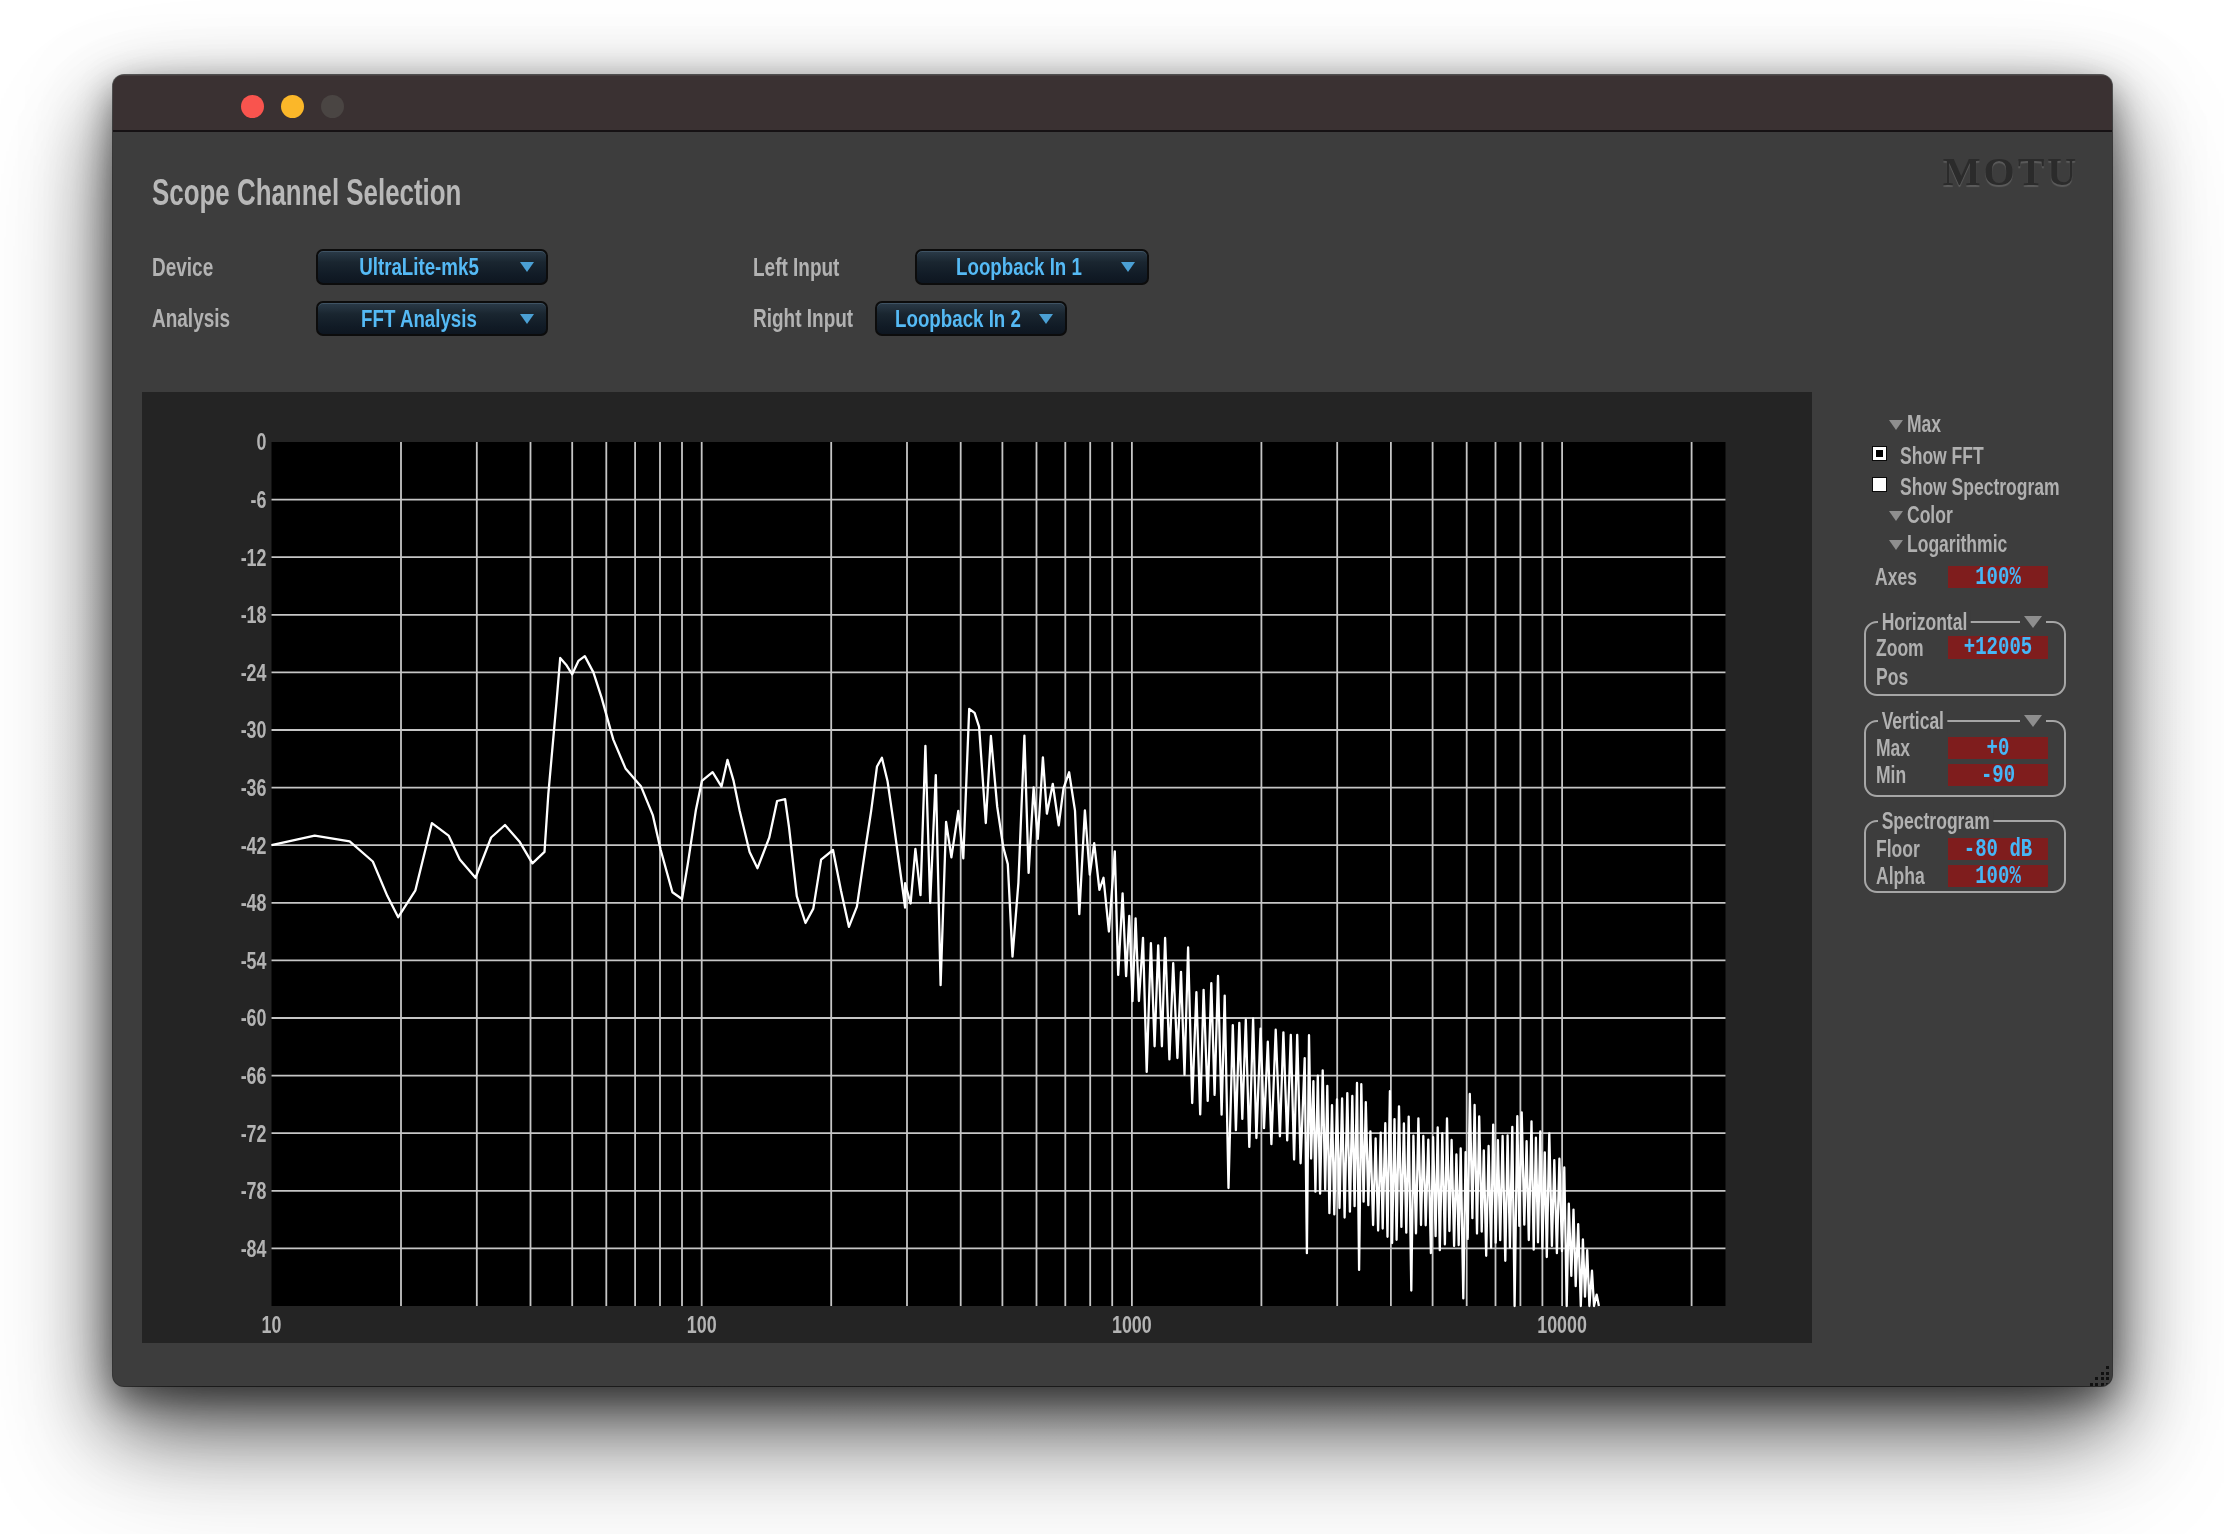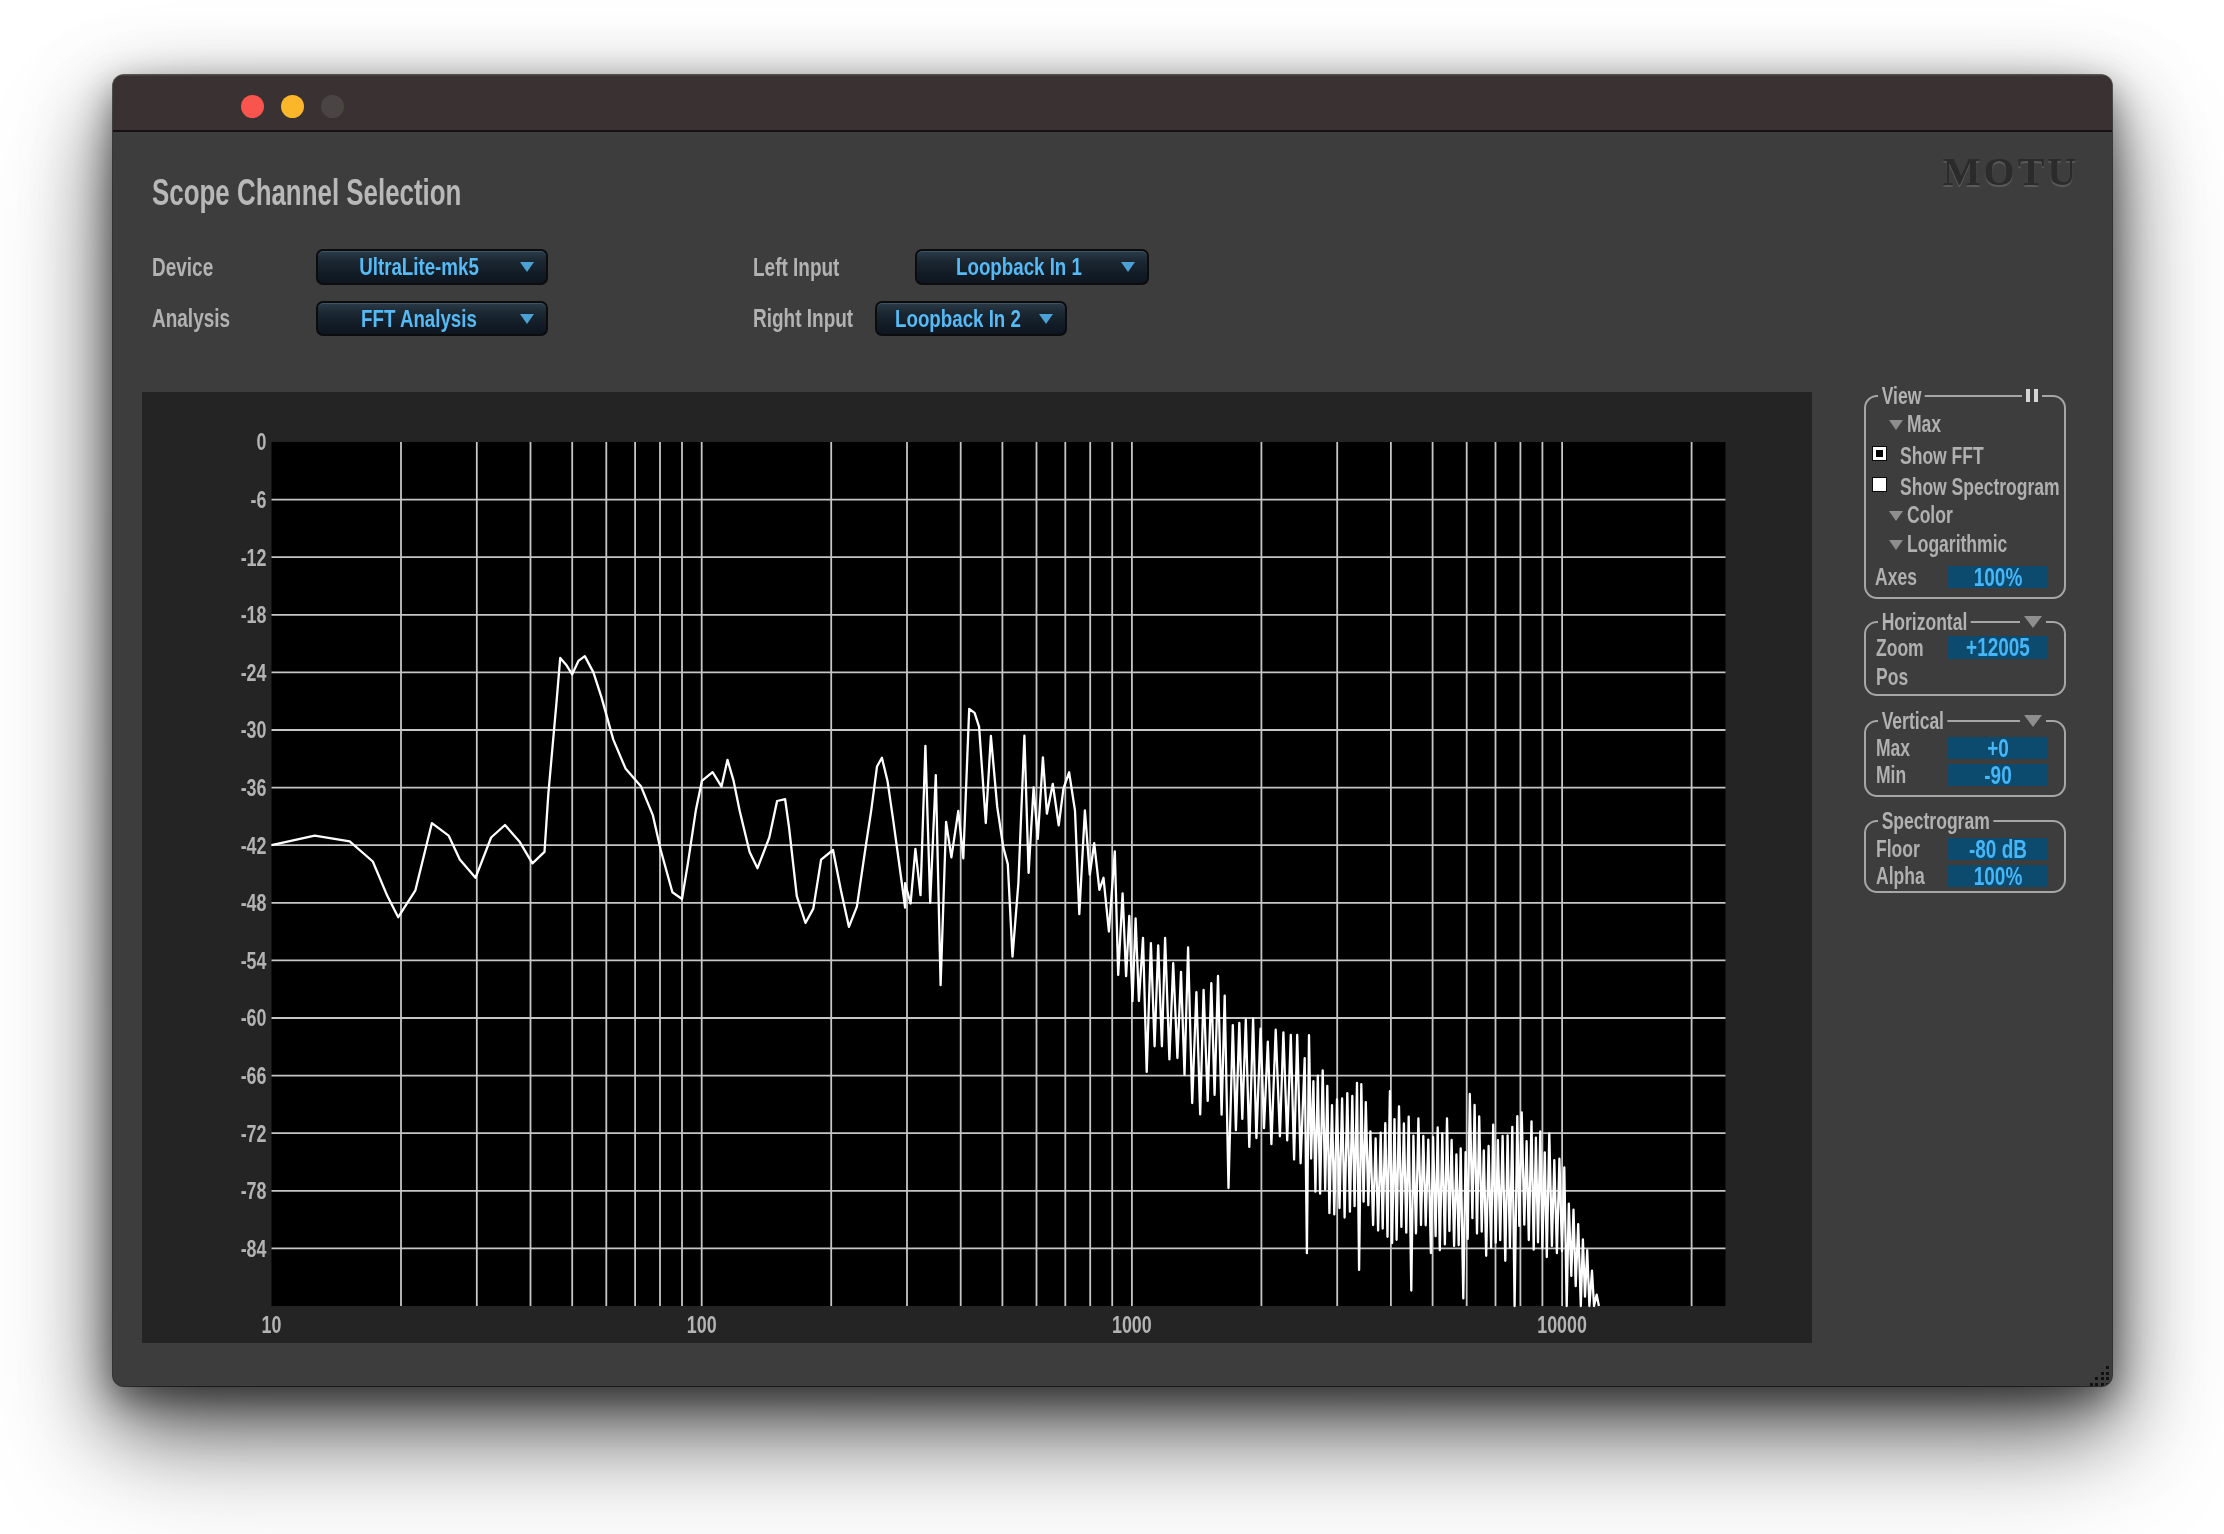--- a/index.html
+++ b/index.html
@@ -31,21 +31,21 @@
 #plot { position:absolute; left:29px; top:317px; }
 .grp { position:absolute; left:1751px; width:202px; border:2px solid #a6a6a6; border-radius:13px; }
 .glab { position:absolute; top:-13px; background:#3d3d3d; padding:0 5px; font-weight:bold;
   font-size:24px; color:#b2b2b2; line-height:24px; display:inline-block;
   transform:scaleX(0.73); transform-origin:0 50%; }
 .gico { position:absolute; background:#3d3d3d; padding:0 4px; line-height:0; }
 .pbar { display:inline-block; width:4px; height:13px; background:#d6d6d6; }
 .tri { display:inline-block; width:0; height:0; border-style:solid;
   border-color:#8e8e8e transparent transparent transparent; }
 .pl { position:absolute; font-weight:bold; font-size:24px; color:#b0b0b0; line-height:0; }
-.val { position:absolute; left:1835px; width:100px; height:22px; background:#0c4a6e; }
+.val { position:absolute; left:1835px; width:100px; height:22px; background:#7f1d1d;font-family:Liberation Mono, monospace; }
 .cv { position:absolute; left:0; right:0; top:11px; text-align:center; font-weight:bold;
   font-size:26px; color:#46b6f6; line-height:0; display:block;
   transform:scaleX(0.73); transform-origin:50% 50%; }
 </style></head>
 <body>
 <div id="stage">
 <div id="win">
   <div id="tbar">
     <span class="tl" style="left:128px;background:#f9544e"></span>
     <span class="tl" style="left:168px;background:#fbb729"></span>
@@ -136,24 +136,20 @@
           <text x="170.5" y="749.7" text-anchor="end">-72</text>
           <text x="170.5" y="807.3" text-anchor="end">-78</text>
           <text x="170.5" y="864.9" text-anchor="end">-84</text>
           <text x="177.4" y="941" text-anchor="middle">10</text>
           <text x="766.7" y="941" text-anchor="middle">100</text>
           <text x="1356.0" y="941" text-anchor="middle">1000</text>
           <text x="1945.3" y="941" text-anchor="middle">10000</text>
         </g>
 <path d="M129.5,453.2 L172.7,443.6 L207.7,449.4 L230.8,469.5 L245.4,504.1 L256.2,525.2 L273.4,498.3 L289.9,431.1 L306.6,443.6 L317.8,467.6 L333.5,485.8 L349.1,445.5 L363.0,433.0 L377.4,449.4 L390.4,471.4 L402.5,459.9 L406.3,402.3 L414.6,309.2 L418.2,266.0 L424.1,272.7 L430.2,282.3 L436.4,268.9 L442.8,264.1 L451.4,280.4 L459.5,305.4 L471.3,347.6 L483.5,376.4 L499.1,394.6 L510.9,423.4 L518.7,458.0 L530.4,500.2 L540.0,507.0 L545.9,471.4 L553.8,418.6 L559.9,388.9 L570.6,380.2 L579.5,394.6 L585.5,367.8 L591.6,388.9 L597.6,418.6 L607.6,459.9 L615.5,476.2 L627.3,445.5 L635.1,409.0 L643.1,407.1 L647.0,435.0 L654.8,504.1 L663.5,531.0 L671.3,516.6 L679.1,467.6 L691.0,458.0 L698.9,498.3 L706.9,534.8 L714.9,514.6 L723.2,458.0 L729.2,418.6 L735.0,374.5 L739.9,365.8 L745.5,388.9 L751.1,427.3 L758.6,482.0 L763.1,515.6 L763.1,491.2 L768.6,511.5 L773.4,456.8 L778.5,503.1 L783.4,353.8 L788.2,510.8 L793.8,383.1 L798.6,593.2 L804.1,429.9 L809.4,465.4 L816.3,418.9 L821.3,466.4 L827.2,316.8 L832.6,320.9 L837.1,334.8 L843.8,431.0 L848.9,344.0 L855.2,414.7 L861.3,455.3 L865.8,472.1 L870.5,564.6 L876.4,490.9 L882.4,343.6 L886.6,480.9 L891.6,395.4 L895.8,446.9 L900.9,365.4 L904.9,421.7 L910.8,391.8 L916.7,433.3 L921.5,396.4 L927.1,380.3 L933.0,418.6 L937.3,522.1 L942.9,418.3 L947.8,482.6 L952.2,451.2 L957.4,497.9 L961.5,485.8 L966.9,539.5 L972.8,459.3 L976.2,582.9 L980.6,501.3 L984.1,584.1 L987.3,523.9 L990.5,609.2 L993.6,526.3 L996.9,609.0 L1001.0,545.8 L1004.7,679.9 L1008.9,551.1 L1012.6,654.3 L1016.2,553.3 L1019.9,654.3 L1023.1,546.0 L1027.4,667.4 L1031.2,571.2 L1035.4,666.0 L1039.0,579.8 L1042.5,682.8 L1046.1,555.5 L1050.2,711.0 L1054.4,600.2 L1058.2,722.4 L1061.6,597.8 L1065.7,708.9 L1069.3,591.1 L1072.6,702.9 L1076.0,584.0 L1079.6,722.6 L1082.7,603.6 L1086.5,796.0 L1090.8,633.1 L1093.9,738.1 L1097.3,630.9 L1100.3,726.9 L1103.8,627.7 L1107.3,754.9 L1111.1,626.5 L1114.4,746.0 L1118.6,636.6 L1122.0,736.1 L1125.8,649.7 L1129.4,752.1 L1133.7,637.7 L1137.9,744.3 L1141.4,640.3 L1145.2,748.4 L1148.8,642.8 L1152.1,767.5 L1155.2,642.8 L1158.6,771.3 L1162.7,666.2 L1164.9,861.2 L1167.0,643.2 L1169.1,766.5 L1171.4,689.2 L1173.4,799.7 L1175.8,683.7 L1178.1,801.7 L1180.7,678.3 L1183.2,797.6 L1185.3,693.8 L1187.4,821.2 L1190.0,713.2 L1192.3,822.4 L1195.0,707.3 L1197.5,816.0 L1200.1,706.5 L1202.6,825.6 L1205.3,701.1 L1207.9,819.7 L1210.3,703.9 L1212.6,814.2 L1215.0,691.0 L1217.1,877.9 L1219.3,692.2 L1221.6,809.7 L1223.8,710.1 L1226.3,813.2 L1228.4,739.3 L1231.1,833.0 L1233.6,746.3 L1236.1,838.5 L1238.7,740.6 L1240.7,836.5 L1243.3,731.2 L1245.5,844.8 L1247.9,699.2 L1250.1,851.0 L1252.5,727.1 L1254.6,847.8 L1257.0,714.3 L1259.4,834.9 L1261.9,731.5 L1264.3,840.7 L1266.7,724.6 L1269.3,898.6 L1271.4,743.7 L1274.0,841.4 L1276.4,726.3 L1279.0,833.0 L1281.3,744.0 L1283.7,833.3 L1286.3,747.6 L1288.9,861.1 L1291.1,745.1 L1293.6,844.2 L1295.7,735.5 L1297.8,858.2 L1300.3,741.3 L1302.9,852.4 L1305.0,726.5 L1307.4,839.0 L1309.6,748.0 L1312.1,854.0 L1314.4,762.5 L1316.7,853.1 L1318.7,756.4 L1321.3,906.4 L1323.6,760.1 L1325.7,846.9 L1327.8,702.0 L1330.4,826.2 L1332.6,713.0 L1335.0,841.5 L1337.2,724.5 L1339.7,839.6 L1341.8,758.4 L1344.2,863.8 L1346.6,754.0 L1349.1,855.7 L1351.2,732.6 L1353.7,850.7 L1355.9,748.2 L1358.2,848.1 L1360.6,743.9 L1363.3,868.8 L1365.6,743.4 L1367.9,855.4 L1370.3,734.8 L1372.6,914.0 L1375.3,724.2 L1377.3,833.9 L1379.7,720.4 L1382.3,832.7 L1384.6,749.1 L1386.8,848.0 L1389.5,729.3 L1391.7,857.7 L1393.9,745.7 L1396.0,850.3 L1398.3,739.4 L1400.4,856.5 L1402.8,760.3 L1404.8,865.0 L1407.3,741.3 L1409.9,853.9 L1412.3,768.1 L1414.9,861.2 L1417.4,766.7 L1420.0,859.2 L1422.3,775.4 L1424.7,914.0 L1426.8,811.6 L1429.3,883.9 L1431.5,817.6 L1433.7,894.1 L1436.2,832.1 L1438.8,914.0 L1440.9,847.3 L1443.0,904.7 L1445.2,858.1 L1447.4,914.0 L1450.0,878.7 L1452.0,914.0 L1454.7,902.6 L1456.9,914.0" fill="none" stroke="#fff" stroke-width="2.3" stroke-linejoin="round"></path>
 </svg>
-  <div class="grp" style="top:320px;height:204px">
-<span class="glab" style="left:12px">View</span>
-        <span class="gico" style="right:22px;top:-8px"><span class="pbar"></span><span class="pbar" style="margin-left:4px"></span></span>
-      </div>
       <div class="grp" style="top:546px;height:75px">
 <span class="glab" style="left:12px">Horizontal</span>
         <span class="gico" style="right:18px;top:-7px"><span class="tri" style="border-width:12px 9px 0 9px"></span></span>
       </div>
       <div class="grp" style="top:645px;height:77px">
 <span class="glab" style="left:12px">Vertical</span>
         <span class="gico" style="right:18px;top:-7px"><span class="tri" style="border-width:12px 9px 0 9px"></span></span>
       </div>
       <div class="grp" style="top:745px;height:73px">
 <span class="glab" style="left:12px">Spectrogram</span>

